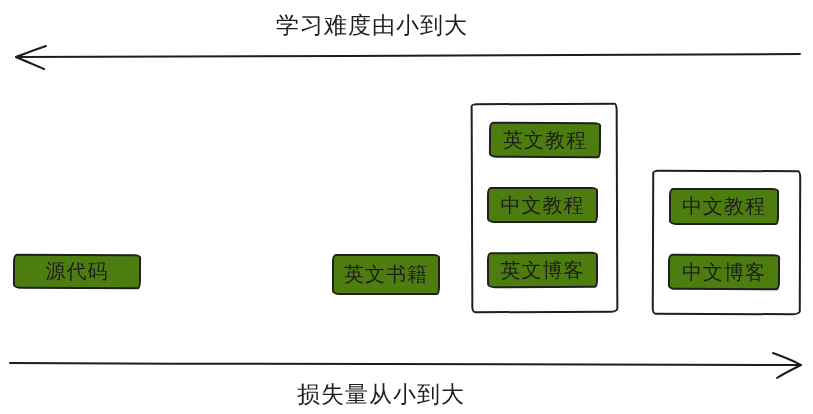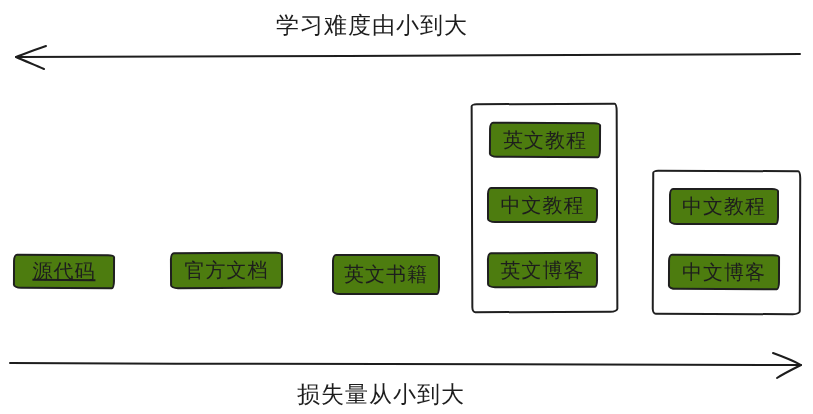--- a/index.html
+++ b/index.html
@@ -50,21 +50,21 @@
   }
   .group-box {
     position: absolute;
     box-sizing: border-box;
     background: #ffffff;
     border: 2px solid #1f1f1f;
     border-radius: 6px 3px 8px 4px / 3px 8px 4px 6px;
   }
 
   
-  #box-source-code   { left: 13px;  top: 254px; width: 102px; height: 35px; transform: rotate(0.25deg); text-decoration: underline; }
+  #box-source-code   { left: 13px;  top: 254px; width: 128px; height: 35px; transform: rotate(0.25deg); }
   #box-official-docs { left: 170px; top: 252px; width: 113px; height: 37px; transform: rotate(-0.3deg); }
   #box-english-books { left: 332px; top: 254px; width: 108px; height: 41px; }
 
   
   #group-1           { left: 471px; top: 103px; width: 147px; height: 210px; transform: rotate(-0.2deg); }
   #box-english-tutorials { left: 489px; top: 122px; width: 112px; height: 36px; transform: rotate(0.3deg); }
   #box-english-blogs     { left: 487px; top: 187px; width: 111px; height: 36px; }
   #box-chinese-books     { left: 487px; top: 252px; width: 111px; height: 36px; transform: rotate(-0.25deg); }
 
   
@@ -81,23 +81,20 @@
 
   <svg id="top-arrow" class="axis-arrow" viewBox="0 0 813 36">
     <path d="M 800 14 C 560 16.5, 270 15.5, 16 17"></path>
     <path d="M 46 6 C 34 10, 24 14, 16 17 C 25 21, 35 25, 44 29"></path>
   </svg>
 
   <div id="box-source-code" class="sketch-box">
     <span>源代码</span>
   </div>
 
-  <div id="box-official-docs" class="sketch-box">
-    <span>官方文档</span>
-  </div>
 
   <div id="box-english-books" class="sketch-box">
     <span>英文书籍</span>
   </div>
 
   <div id="group-1" class="group-box"></div>
 
   <div id="box-english-tutorials" class="sketch-box">
     <span>英文教程</span>
   </div>

